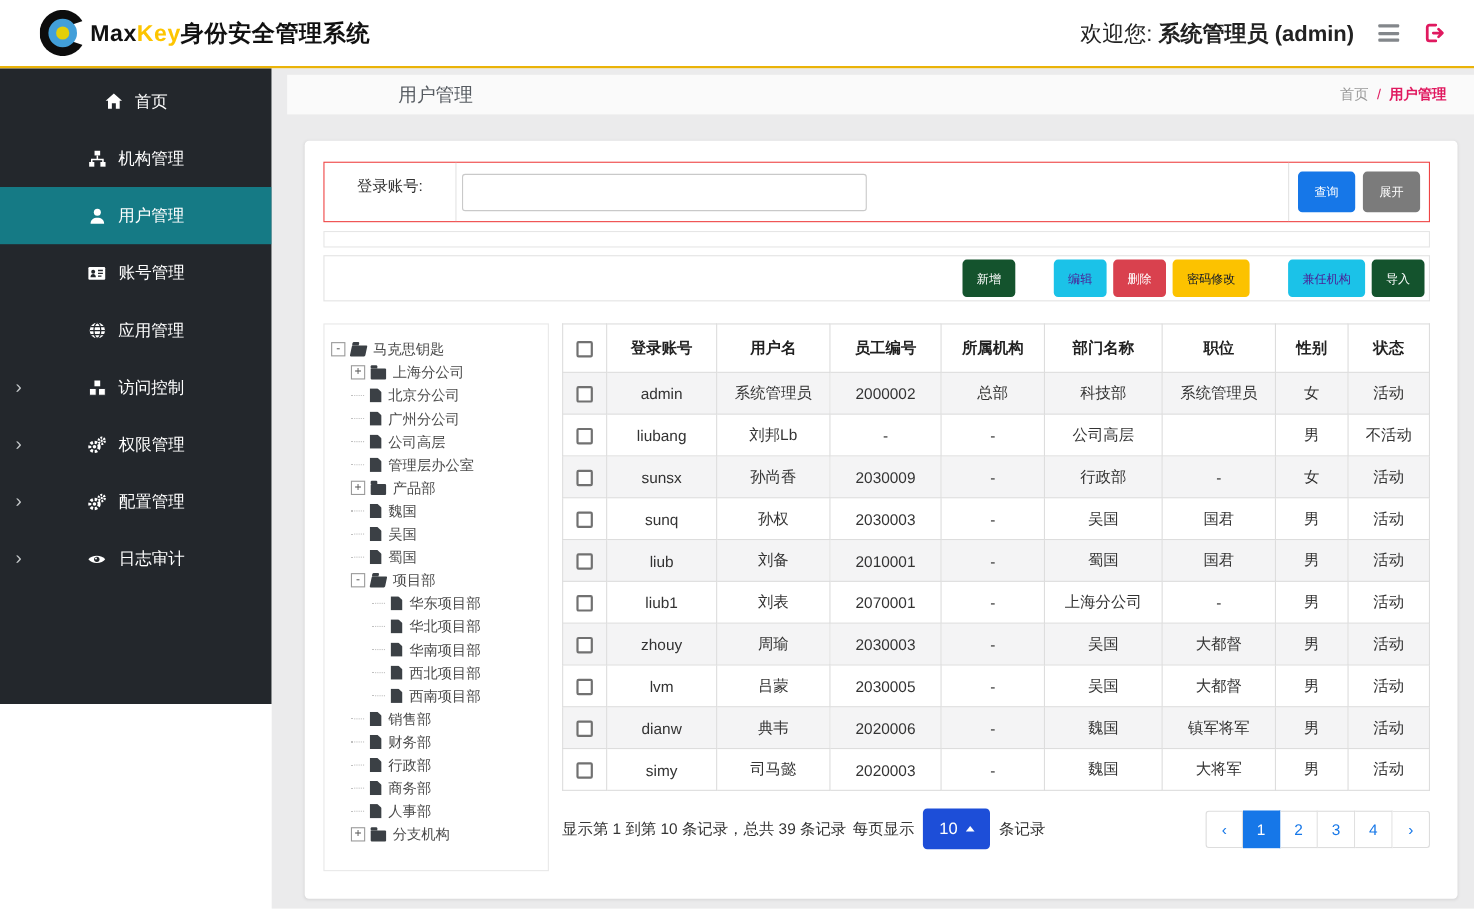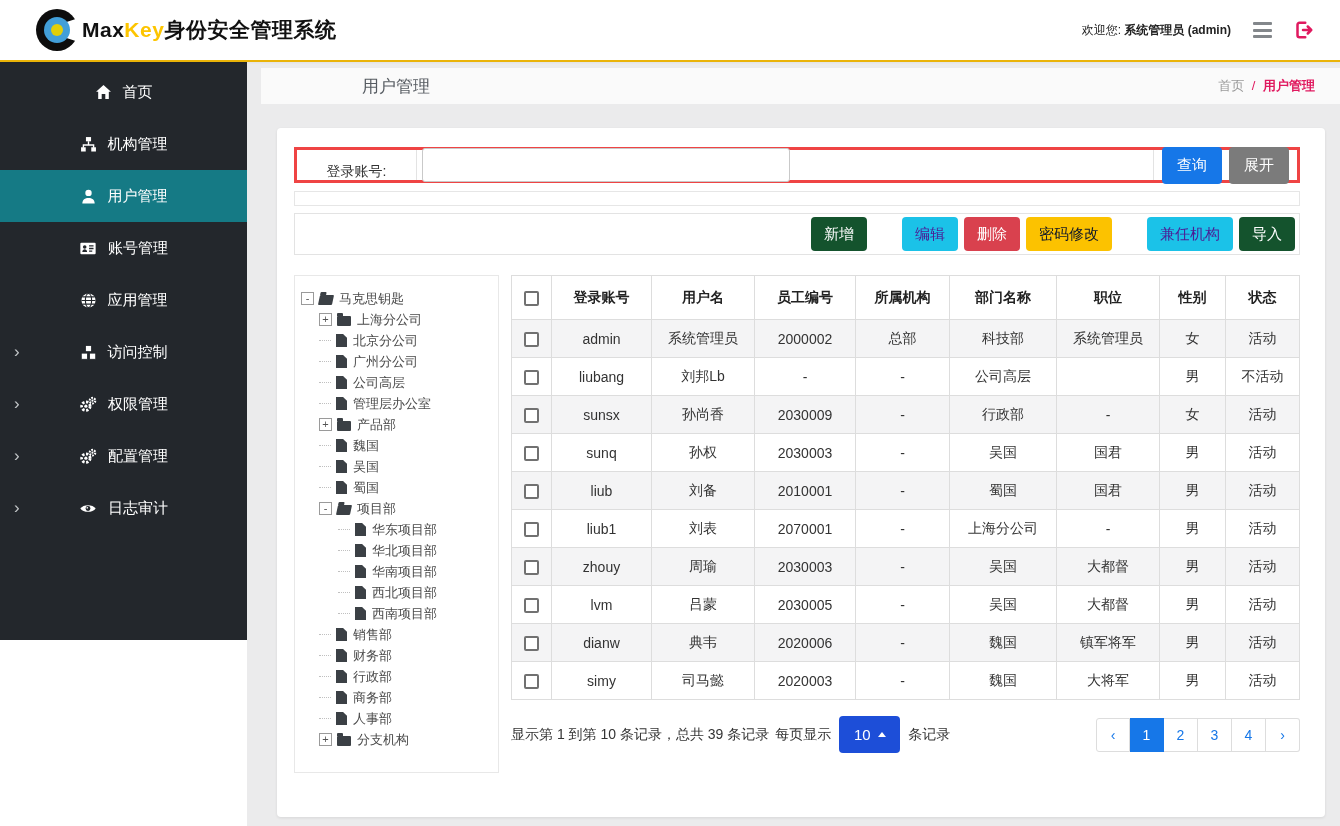--- a/index.html
+++ b/index.html
@@ -13,21 +13,21 @@
                 box-shadow:0 1px 2px rgba(0,0,0,.04); }
   .brand { display:flex; align-items:center; gap:2px; }
   .logo-icon { width:42px; height:42px; position:relative; margin-right:2px; }
   .logo-ring { position:absolute; inset:0; border-radius:50%; background:#0d0d0d;
                clip-path:polygon(0 0,100% 0,100% 22%,58% 36%,58% 64%,100% 78%,100% 100%,0 100%); }
   .logo-blue { position:absolute; inset:8px; border-radius:50%; background:#429fd9; }
   .logo-dot  { position:absolute; inset:15px; border-radius:50%; background:#e3cf08; }
   .brand-text { font-size:21px; font-weight:bold; color:#111; letter-spacing:.5px; }
   .brand-text .key { color:#fdc500; }
   .header-right { display:flex; align-items:center; gap:22px; }
-  .welcome { font-size:12px; color:#222; }
+  .welcome { font-size:20px; color:#222; }
   .welcome b { font-weight:bold; }
   .hamburger-icon { display:inline-flex; flex-direction:column; gap:3.5px; cursor:pointer; }
   .hamburger-icon span { width:19px; height:3px; background:#83878b; border-radius:1px; }
 
   
   .sidebar { position:absolute; top:62px; left:0; width:247px; height:578px;
              background:#23272c; padding-top:4px; }
   .side-item { height:52px; display:flex; align-items:center; justify-content:center;
                gap:11px; color:#fff; font-size:15px; position:relative; cursor:pointer; }
   .side-item.active { background:#157a85; }
@@ -45,28 +45,28 @@
   .breadcrumb { font-size:13px; }
   .breadcrumb .home { color:#9a9a9a; }
   .breadcrumb .sep { color:#e0195f; margin:0 4px; }
   .breadcrumb .cur { color:#e0195f; font-weight:bold; }
 
   .card { margin:24px 15px 0 30px; width:1048px; height:689px; background:#fff;
           border-radius:4px; box-shadow:0 1px 3px rgba(0,0,0,.09);
           padding:19px 25px 0 17px; }
 
   
-  .search-row { border:3px solid #ef4444; height:36px; display:flex; align-items:center; }
+  .search-row { border:1px solid #ef4444; height:55px; display:flex; align-items:center; }
   .search-label { width:120px; text-align:center; font-size:14px; color:#333;
                   border-right:1px solid #e3e3e3; line-height:43px; height:100%; }
   .search-input { margin-left:5px; width:368px; height:34px; border:1px solid #c9c9c9;
                   border-radius:3px; padding:0 8px; font-size:14px; outline:none; }
   .search-actions { margin-left:auto; height:100%; border-left:1px solid #e3e3e3;
                     display:flex; align-items:center; gap:7px; padding:0 8px; }
-  .btn { border:none; border-radius:4px; font-size:15px; cursor:pointer;
+  .btn { border:none; border-radius:4px; font-size:11px; cursor:pointer;
          font-family:"Liberation Sans", sans-serif; }
   .btn-query  { background:#1677e8; color:#fff; height:37px; padding:0 15px; }
   .btn-expand { background:#7b7b7b; color:#fff; height:37px; padding:0 15px; }
   .search-sub { margin-top:8px; height:15px; border:1px solid #e6e6e6; }
 
   
   .toolbar { margin-top:7px; border:1px solid #e3e3e3; height:42px; display:flex;
              align-items:center; justify-content:flex-end; gap:6px; padding-right:4px; }
   .toolbar .btn { height:34px; padding:0 13px; }
   .btn-green  { background:#14532d; color:#fff; }

